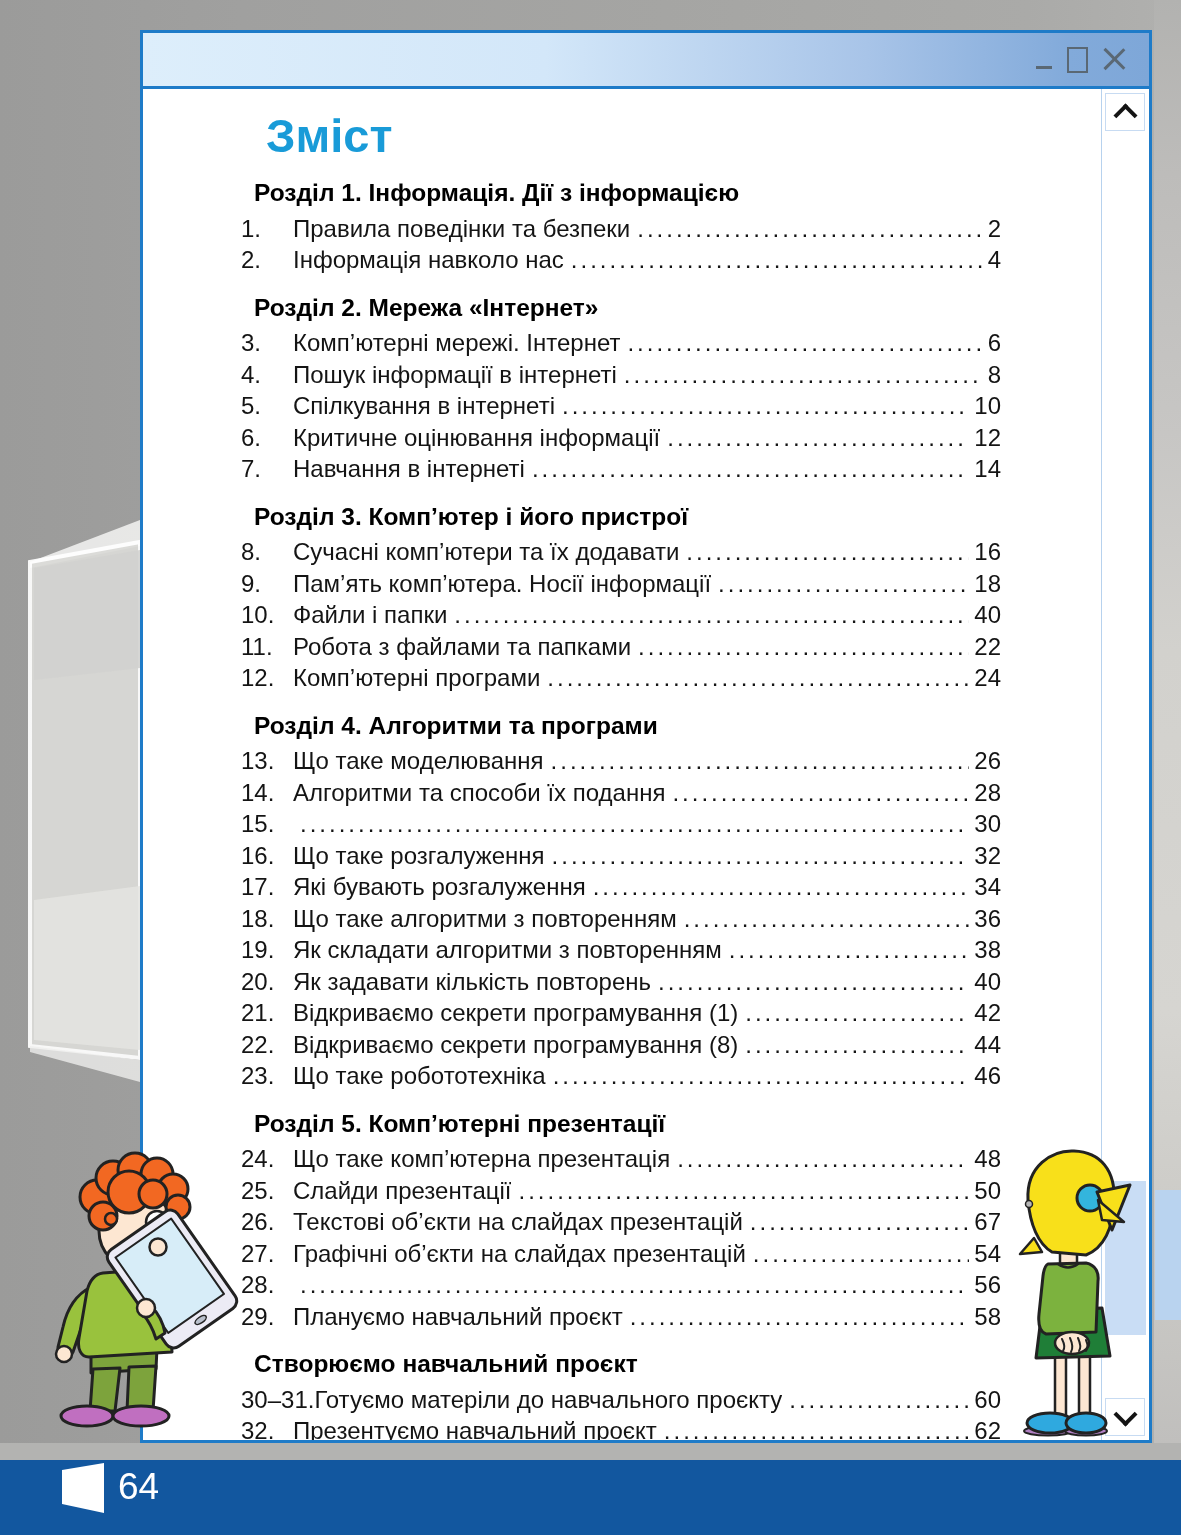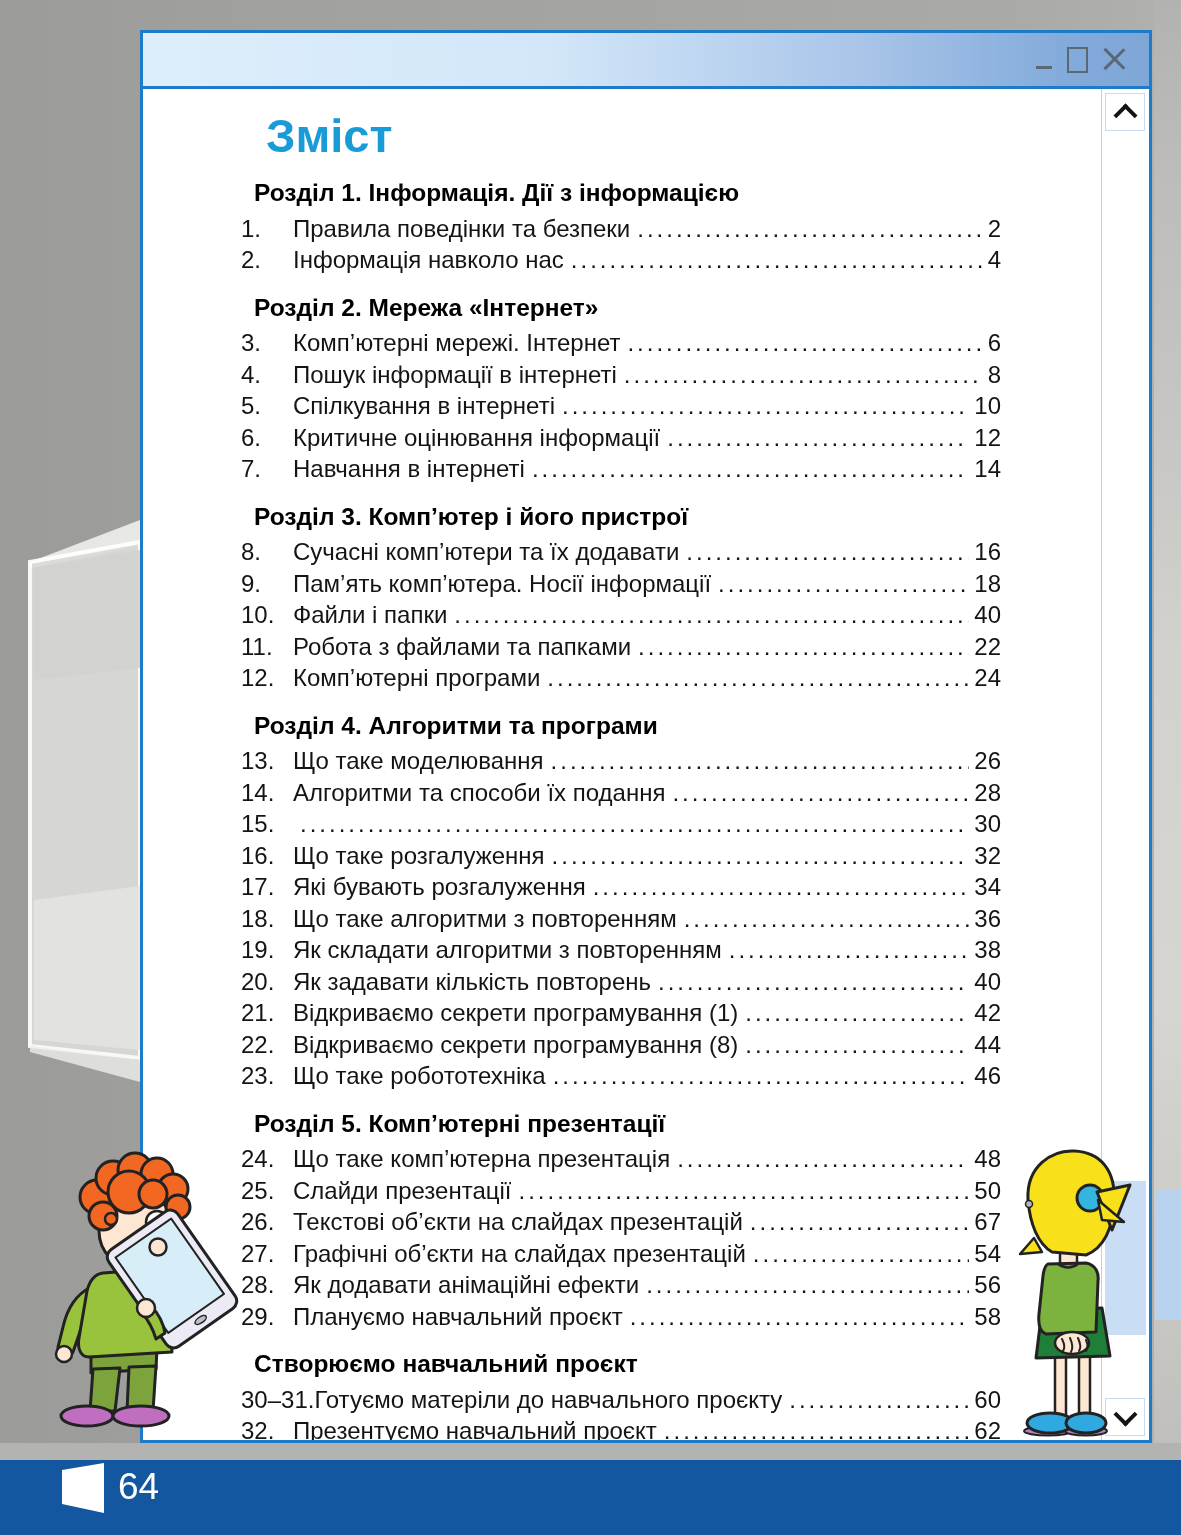--- a/index.html
+++ b/index.html
@@ -250,21 +250,20 @@
             <span class="page">67</span>
           </div>
           <div class="toc-row">
             <span class="num">27.</span>
             <span class="item-title">Графічні об’єкти на слайдах презентацій</span>
             <span class="dots">........................................................................................................................</span>
             <span class="page">54</span>
           </div>
           <div class="toc-row">
             <span class="num">28.</span>
-            <span class="item-title">Як додавати анімаційні ефекти</span>
             <span class="dots">........................................................................................................................</span>
             <span class="page">56</span>
           </div>
           <div class="toc-row">
             <span class="num">29.</span>
             <span class="item-title">Плануємо навчальний проєкт</span>
             <span class="dots">........................................................................................................................</span>
             <span class="page">58</span>
           </div>
           <div class="section-title">Створюємо навчальний проєкт</div>

